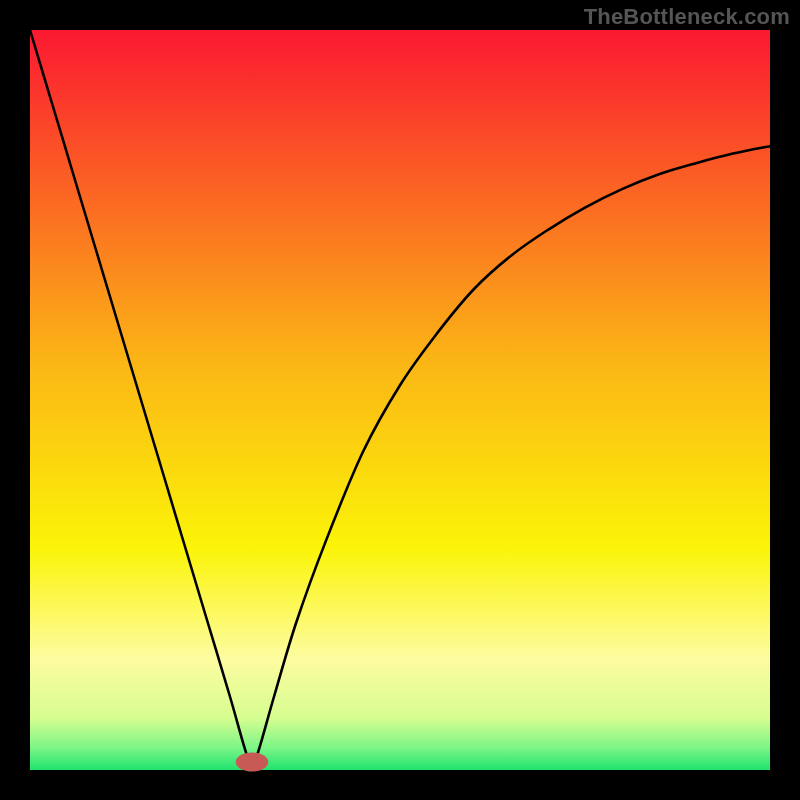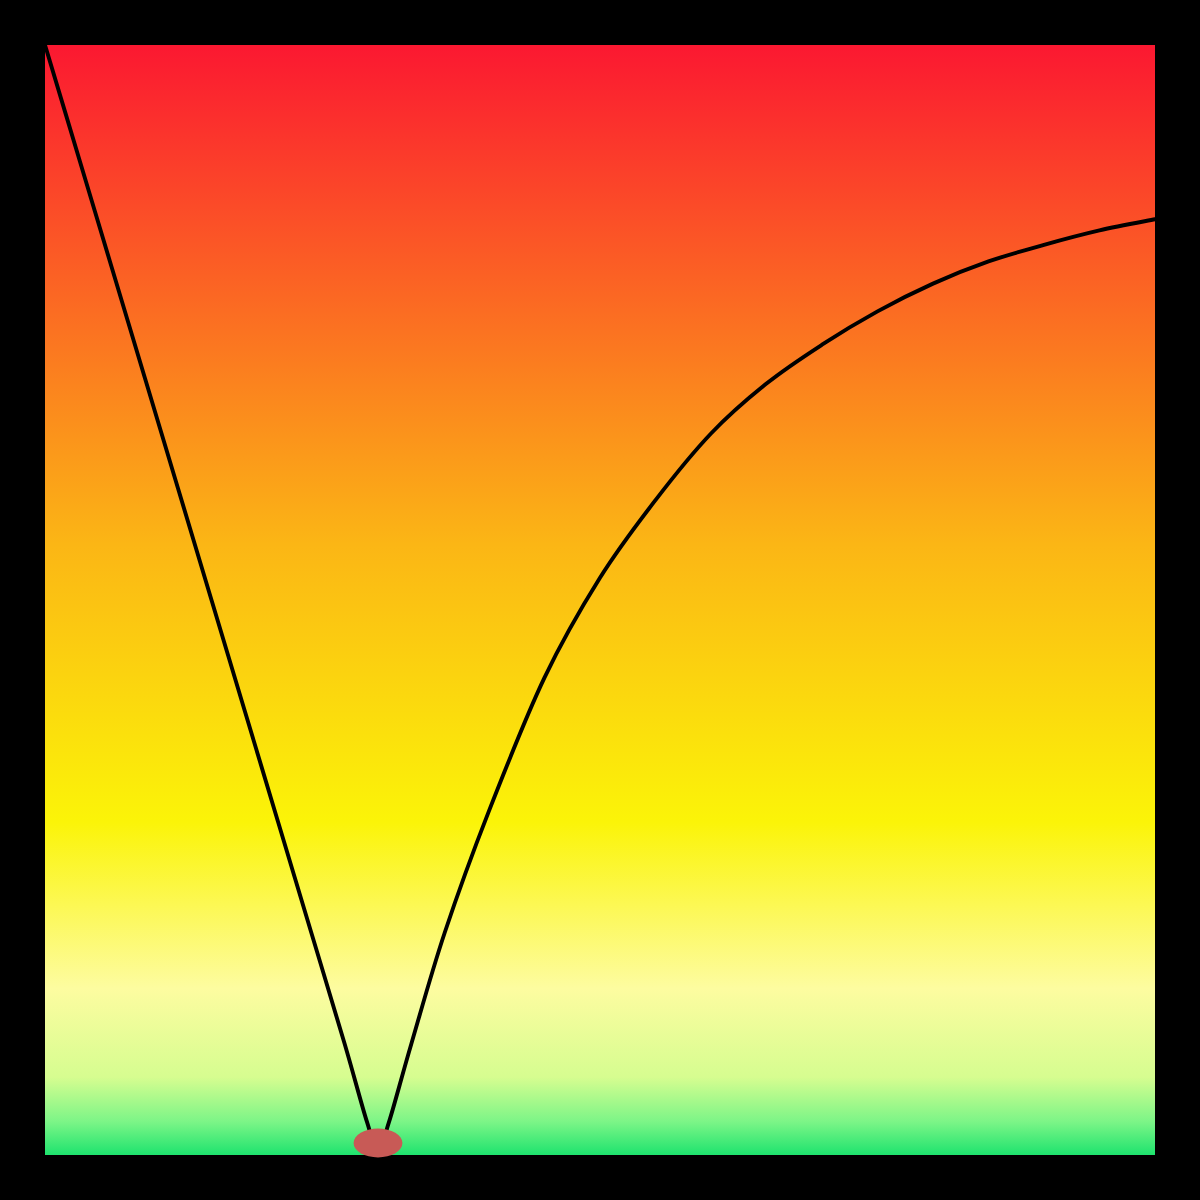--- a/index.html
+++ b/index.html
@@ -28,20 +28,21 @@
     user-select: none;
   }
   svg {
     display: block;
   }
 </style>
 </head>
 <body>
 
 <div class="stage">
+  <div class="watermark">TheBottleneck.com</div>
   <svg id="chart-svg" width="800" height="800" viewBox="0 0 800 800">
     <defs>
       <linearGradient id="bg-grad" x1="0" y1="0" x2="0" y2="1">
           <stop offset="0%" stop-color="#fb1831"></stop>
           <stop offset="45%" stop-color="#fbb615"></stop>
           <stop offset="70%" stop-color="#fbf408"></stop>
           <stop offset="85%" stop-color="#fdfca0"></stop>
           <stop offset="93%" stop-color="#d6fd90"></stop>
           <stop offset="97%" stop-color="#7cf587"></stop>
           <stop offset="100%" stop-color="#1ee36e"></stop>

